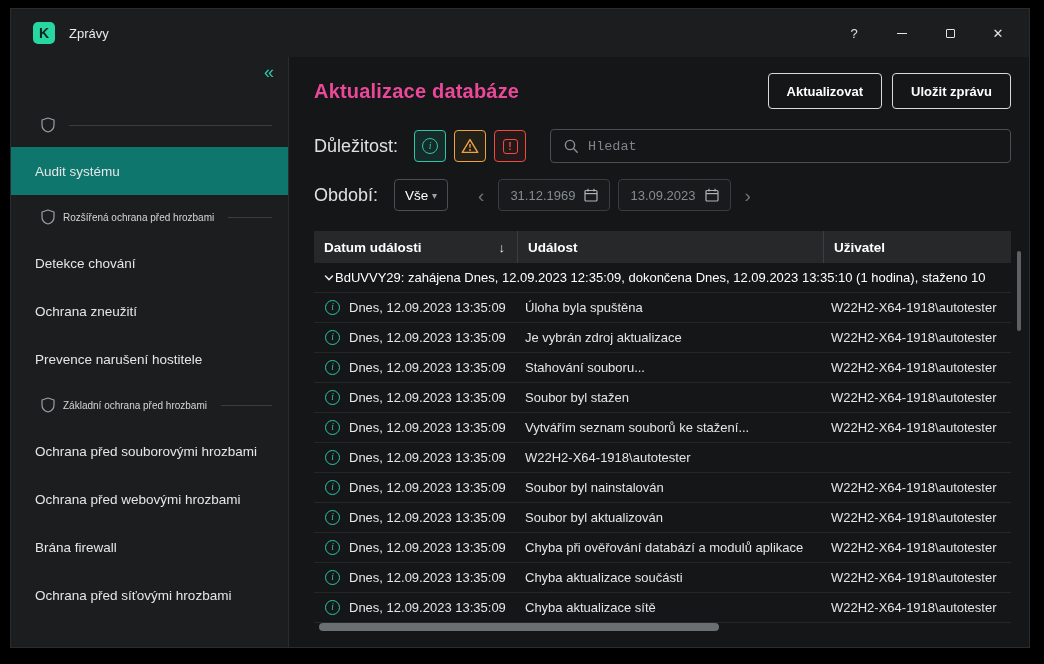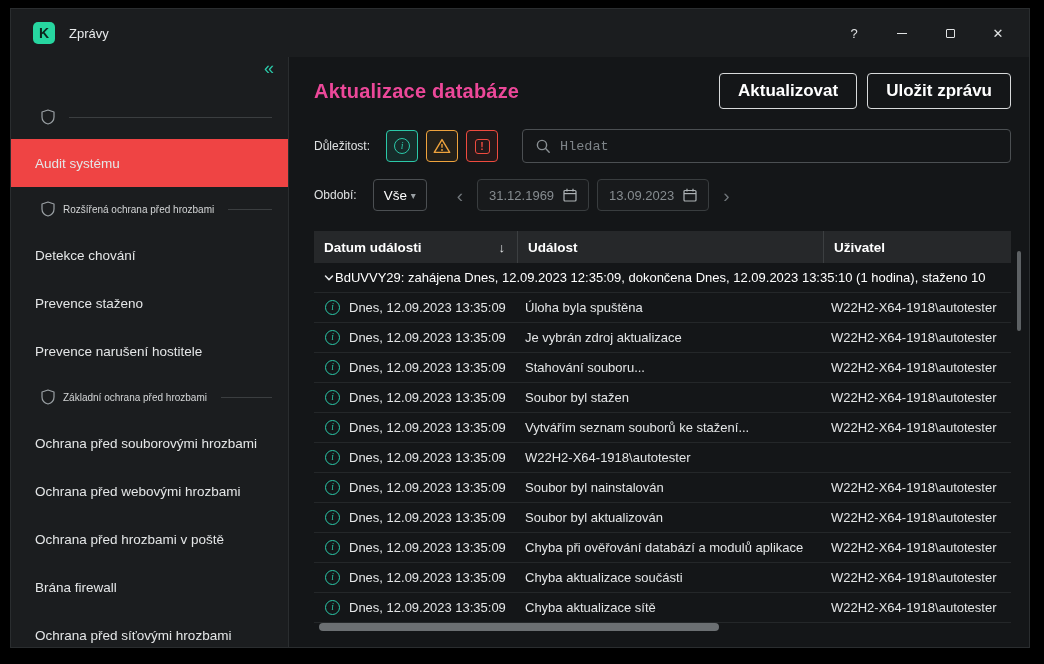--- a/index.html
+++ b/index.html
@@ -65,37 +65,37 @@
     padding:0 16px 0 30px;
   }
   .shield{display:flex;align-items:center;flex:0 0 auto;}
   .sec-label{font-size:10px;color:#d4d6d7;white-space:nowrap;}
   .sec-line{flex:1;height:1px;background:#3b3e40;margin-left:6px;min-width:10px;}
   .nav-item{
     height:48px;display:flex;align-items:center;
     padding:0 16px 0 24px;font-size:13.5px;color:#e4e6e7;
     cursor:pointer;white-space:nowrap;overflow:hidden;
   }
-  .nav-item.active{background:#ef4444;align-items:center;}
+  .nav-item.active{background:#0f766e;align-items:center;}
   
   .main{
     flex:1;background:var(--main-bg);position:relative;
     padding:16px 18px 0 25px;display:flex;flex-direction:column;
     overflow:hidden;min-width:0;
   }
   .main-header{display:flex;align-items:center;justify-content:space-between;}
   .main-header h1{font-size:20px;font-weight:700;color:#ec4899;letter-spacing:.2px;}
   .header-buttons{display:flex;gap:10px;}
   .header-buttons button{
     height:36px;padding:0 18px;background:transparent;
     border:1px solid #d8dadb;border-radius:4px;color:#fff;
-    font-size:17px;font-weight:600;font-family:inherit;cursor:pointer;
+    font-size:13px;font-weight:600;font-family:inherit;cursor:pointer;
   }
   .filter-row{margin-top:20px;display:flex;align-items:center;}
-  .flabel{font-size:12px;color:#dfe1e2;margin-right:16px;white-space:nowrap;}
+  .flabel{font-size:18px;color:#dfe1e2;margin-right:16px;white-space:nowrap;}
   .sev-btn{
     width:32px;height:32px;border-radius:4px;margin-right:8px;
     display:grid;place-items:center;cursor:pointer;border:1px solid;
   }
   .sev-info{border-color:var(--teal);background:rgba(43,200,168,.12);}
   .sev-warn{border-color:var(--orange);background:rgba(239,163,61,.07);color:var(--orange);}
   .sev-crit{border-color:var(--red);background:rgba(239,75,63,.07);}
   .ic-info{
     width:16px;height:16px;border:1.2px solid var(--teal);border-radius:50%;
     color:var(--teal);font-size:10px;line-height:13px;text-align:center;
@@ -210,42 +210,39 @@
                 <path d="M7 1 L13 3 V8 C13 11.5 10.5 14 7 15 C3.5 14 1 11.5 1 8 V3 Z" fill="none" stroke="#9aa0a4" stroke-width="1.2" stroke-linejoin="round"></path>
               </svg>
             </span>
             <span class="sec-label">Rozšířená ochrana před hrozbami</span>
             <span class="sec-line"></span>
           </div>
           <div class="nav-item">
             <span>Detekce chování</span>
           </div>
           <div class="nav-item">
-            <span>Prevence staženo</span>
+            <span>Ochrana zneužití</span>
           </div>
           <div class="nav-item">
             <span>Prevence narušení hostitele</span>
           </div>
           <div class="nav-section">
             <span class="shield">
               <svg width="14" height="16" viewBox="0 0 14 16">
                 <path d="M7 1 L13 3 V8 C13 11.5 10.5 14 7 15 C3.5 14 1 11.5 1 8 V3 Z" fill="none" stroke="#9aa0a4" stroke-width="1.2" stroke-linejoin="round"></path>
               </svg>
             </span>
             <span class="sec-label">Základní ochrana před hrozbami</span>
             <span class="sec-line"></span>
           </div>
           <div class="nav-item">
             <span>Ochrana před souborovými hrozbami</span>
           </div>
           <div class="nav-item">
             <span>Ochrana před webovými hrozbami</span>
-          </div>
-          <div class="nav-item">
-            <span>Ochrana před hrozbami v poště</span>
           </div>
           <div class="nav-item">
             <span>Brána firewall</span>
           </div>
           <div class="nav-item">
             <span>Ochrana před síťovými hrozbami</span>
           </div>
         </nav>
     </aside>
 

